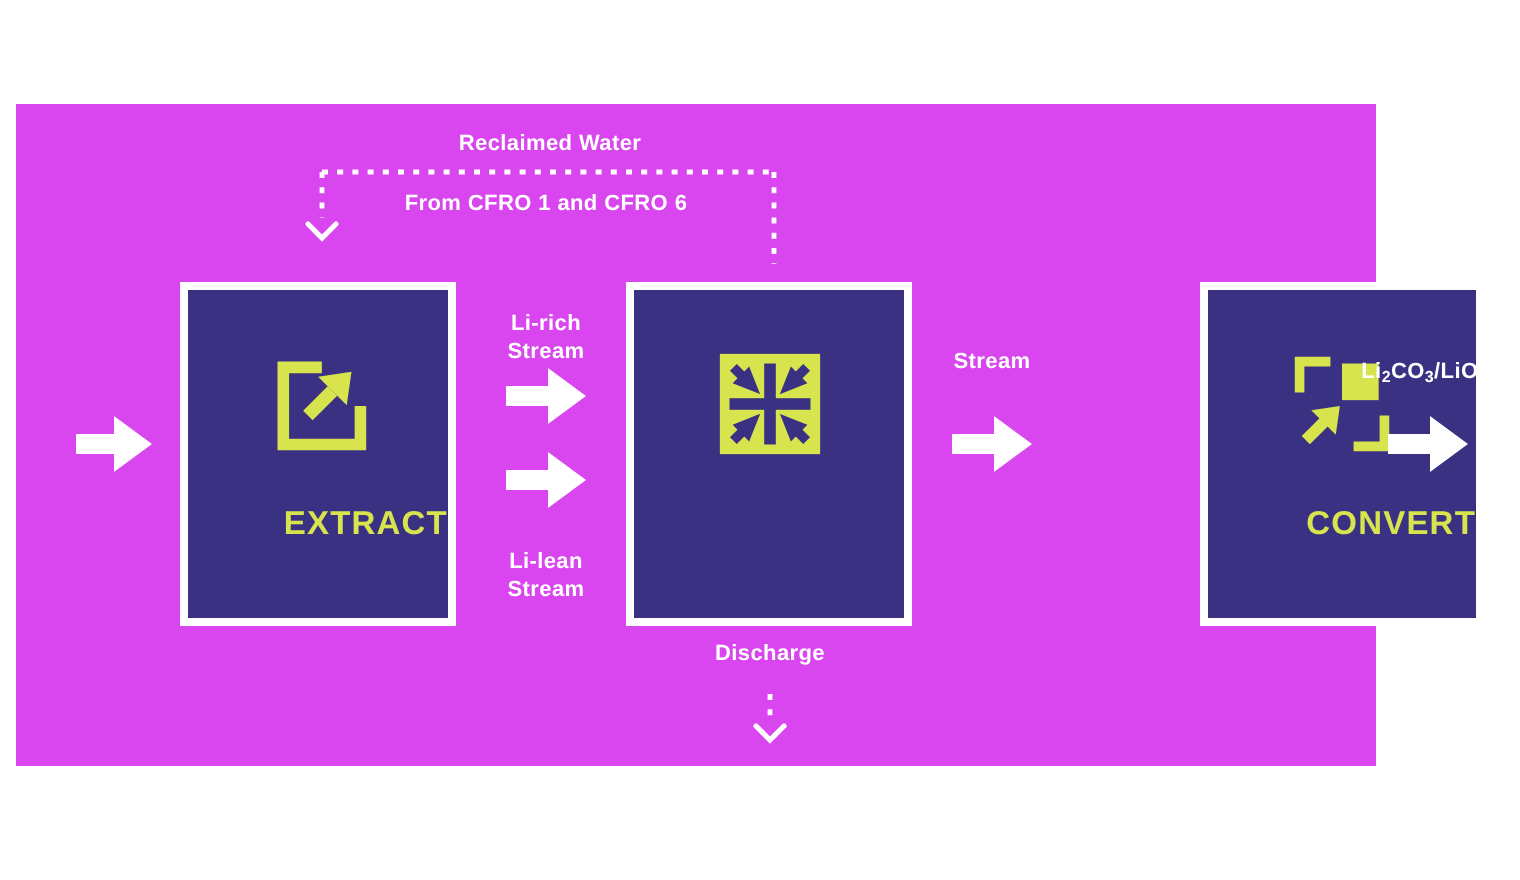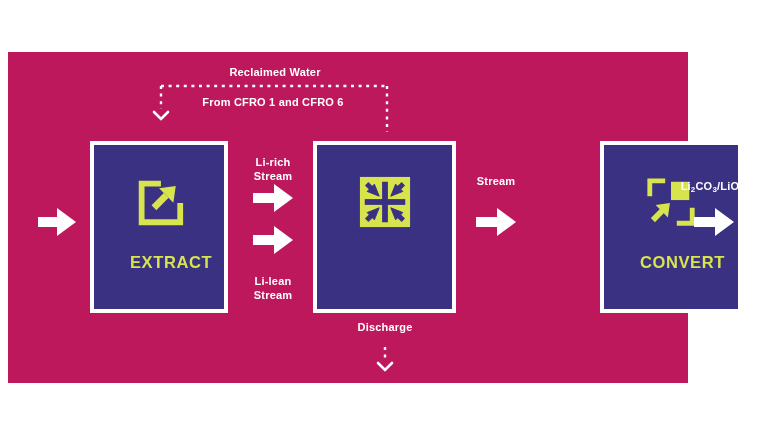--- a/index.html
+++ b/index.html
@@ -2,36 +2,36 @@
 <html><head>
 <meta charset="utf-8">
 <style>
   html,body{margin:0;padding:0;}
   body{
     width:760px;height:440px;background:#ffffff;position:relative;overflow:hidden;
     font-family:"Liberation Sans", sans-serif;
   }
   .canvas{
     position:absolute;left:8px;top:52px;width:680px;height:331px;
-    background:#be185d;
+    background:#d946ef;
   }
   
   .abs{position:absolute;}
   .txt{
     color:#ffffff;font-size:11px;font-weight:700;line-height:1.3;
     text-align:center;letter-spacing:.2px;
   }
   .stage-box{
     position:absolute;top:89px;height:172px;border:4px solid #ffffff;
     box-sizing:border-box;background:#3a3183;
   }
   .stage-icon{position:absolute;left:50%;transform:translateX(-50%);top:30px;width:54px;height:54px;}
   .stage-label{
-    position:absolute;left:0;right:0;top:108px;text-align:left;
-    color:#d7e44e;font-size:16.5px;font-weight:800;letter-spacing:.6px;padding-left:36px;
+    position:absolute;left:0;right:0;top:108px;text-align:right;
+    color:#d7e44e;font-size:16.5px;font-weight:800;letter-spacing:.6px;
   }
   .block-arrow{display:block;}
   .sub{font-size:8px;position:relative;bottom:-2px;}
   .overlay{position:absolute;left:0;top:0;width:744px;height:331px;pointer-events:none;}
 </style>
 </head>
 <body>
 
 <div class="canvas">
 

